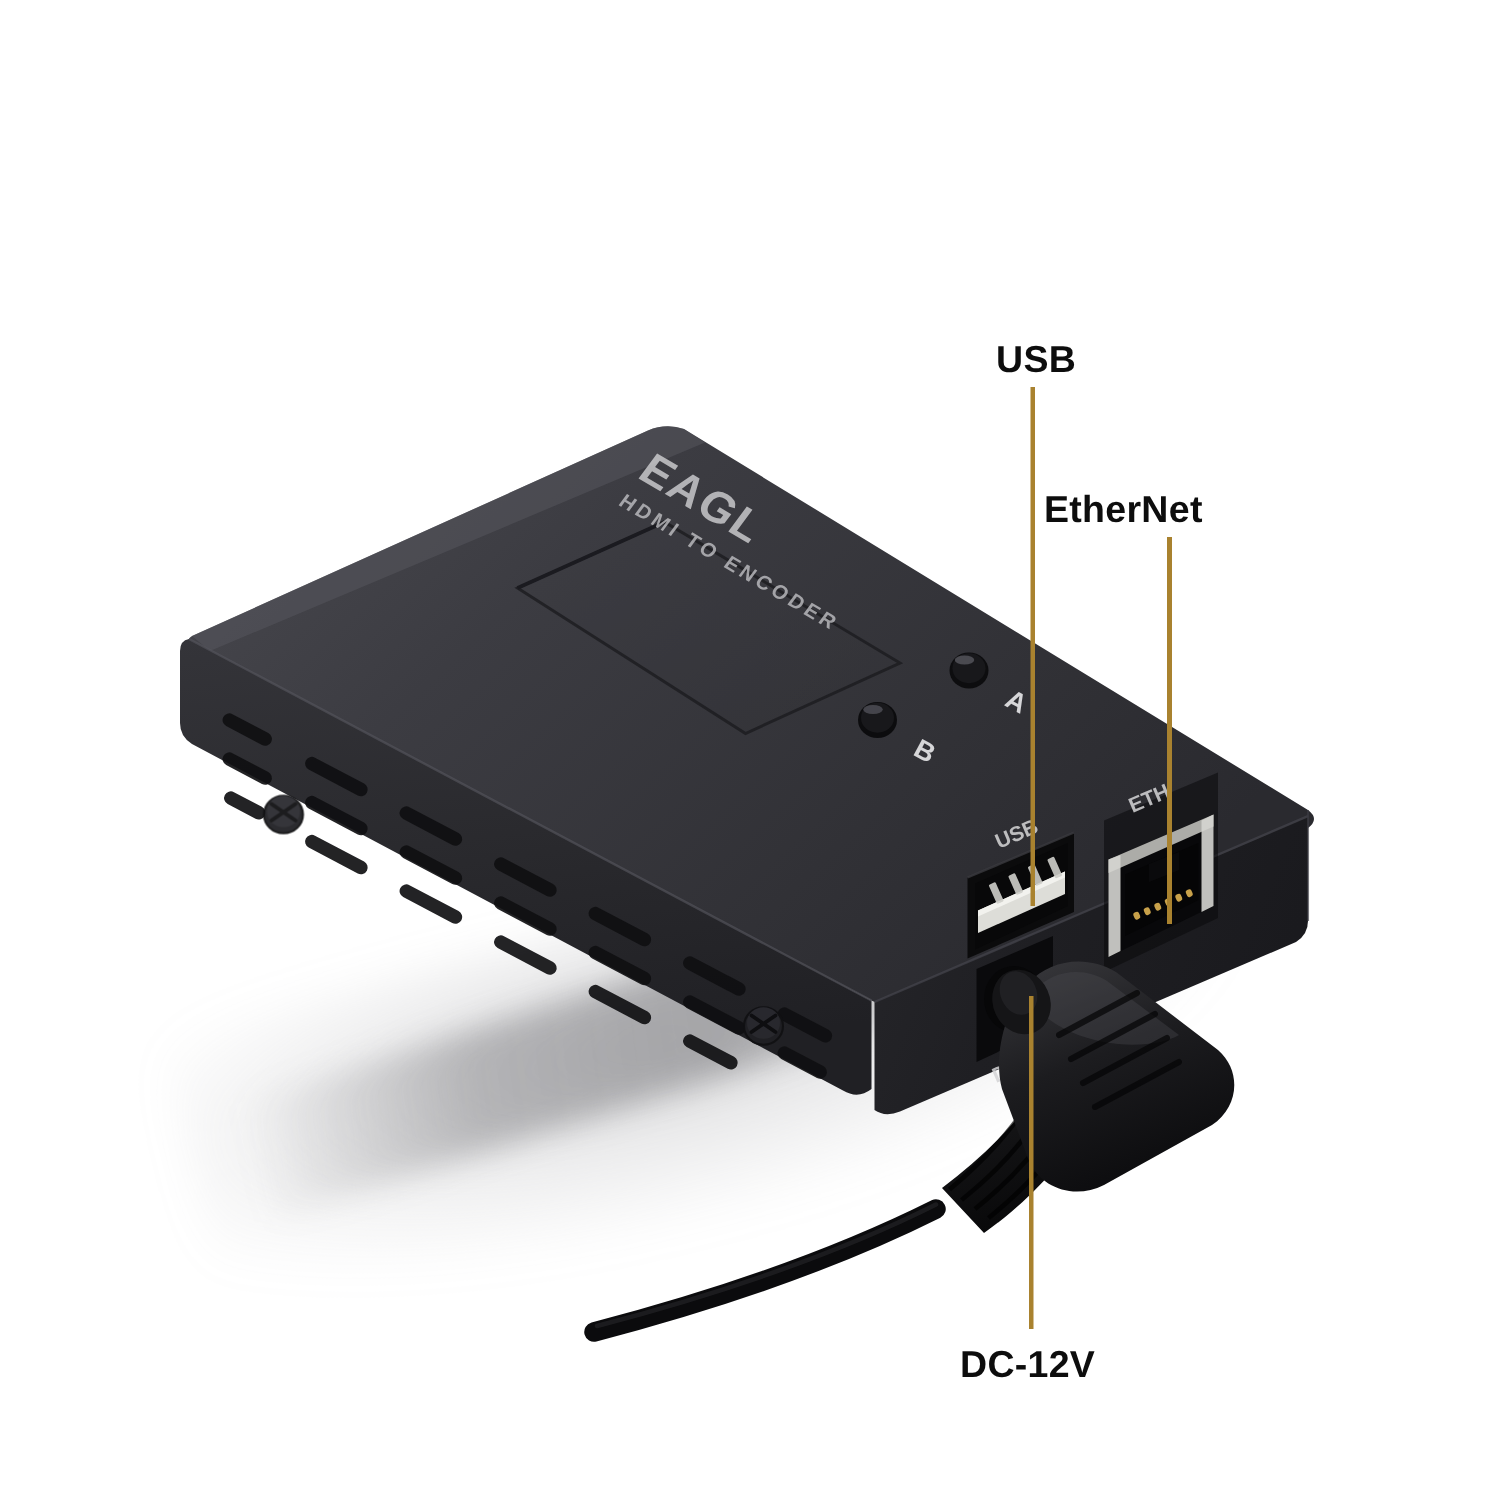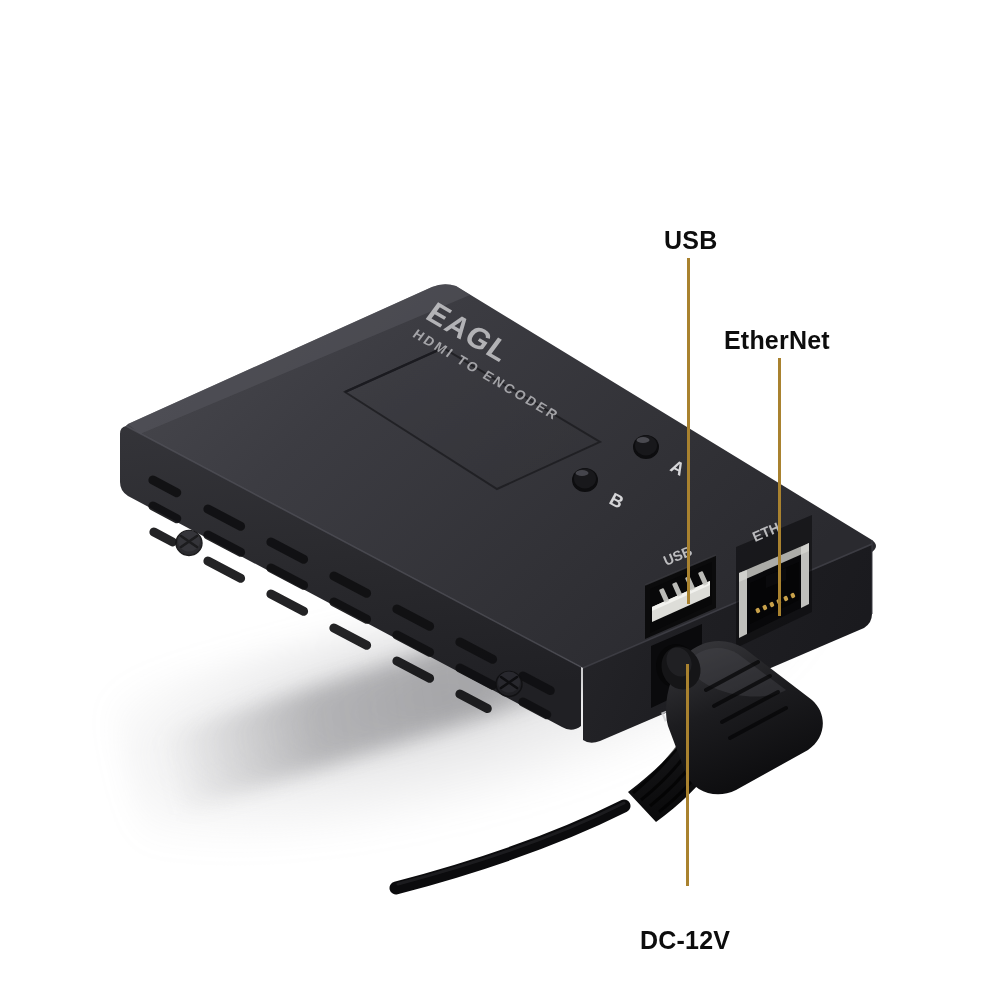--- a/index.html
+++ b/index.html
@@ -61,22 +61,22 @@
     line-height: 1;
   }
   .leader {
     position: absolute;
     width: 3px;
     background: #a9822f;
   }
 
   
   #label-usb      { left: 664px; top: 228px; }
-  #label-ethernet { left: 724px; top: 328px; }
-  #label-dc       { left: 640px; top: 928px; }
+  #label-ethernet { left: 696px; top: 328px; }
+  #label-dc       { left: 640px; top: 898px; }
 
   #leader-usb      { left: 687px; top: 258px;  height: 346px; }
   #leader-ethernet { left: 778px; top: 358px;  height: 258px; }
   #leader-dc       { left: 686px; top: 664px;  height: 222px; }
 </style>
 </head>
 <body>
 
 <div id="stage">
 

